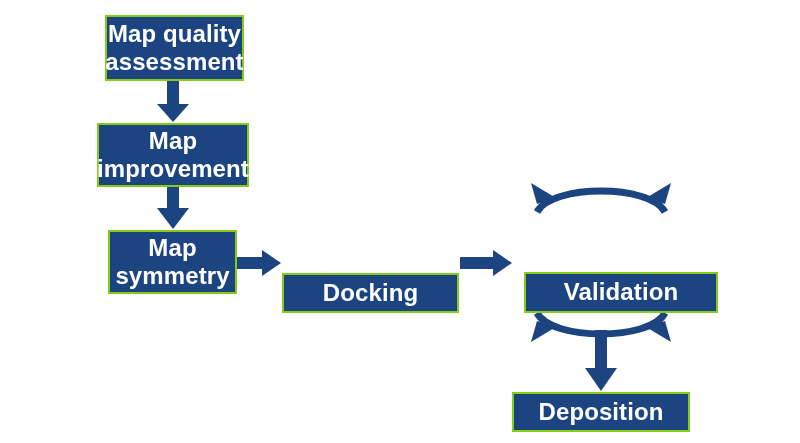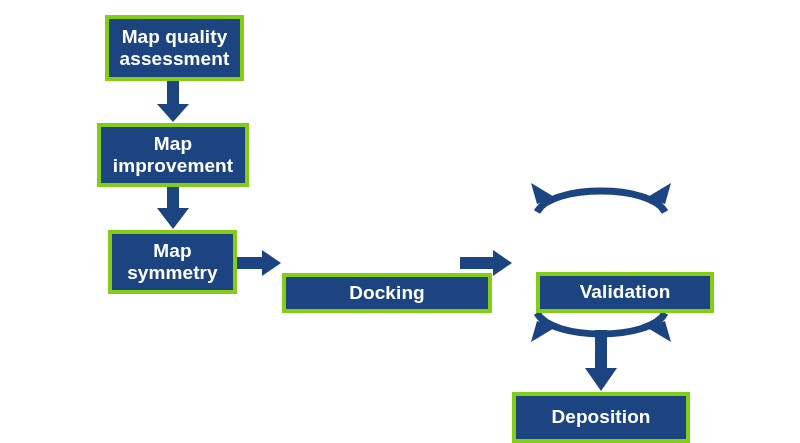--- a/index.html
+++ b/index.html
@@ -19,26 +19,26 @@
   }
   .node {
     position: absolute;
     box-sizing: border-box;
     background: #1B4480;
     color: #ffffff;
     display: flex;
     align-items: center;
     justify-content: center;
     text-align: center;
-    font-size: 19px;
+    font-size: 24px;
     font-weight: bold;
     line-height: 1.18;
     letter-spacing: 0.1px;
     padding: 2px 6px;
-    border: 4px solid #84cc16;
+    border: 2px solid #84cc16;
   }
   .node.two-line {
     white-space: pre-line;
   }
   svg.edges {
     position: absolute;
     left: 0;
     top: 0;
     width: 800px;
     height: 443px;
@@ -93,20 +93,20 @@
   <div class="node two-line" style="left:105px; top:15px; width:139px; height:66px;">Map quality
 assessment</div>
 
   <div class="node two-line" style="left:97px; top:123px; width:152px; height:64px;">Map
 improvement</div>
 
   <div class="node two-line" style="left:108px; top:230px; width:129px; height:64px;">Map
 symmetry</div>
 
 
-  <div class="node" style="left:282px; top:273px; width:210px; height:40px;">Docking</div>
+  <div class="node" style="left:282px; top:273px; width:177px; height:40px;">Docking</div>
 
 
-  <div class="node" style="left:536px; top:272px; width:178px; height:41px;">Validation</div>
+  <div class="node" style="left:524px; top:272px; width:194px; height:41px;">Validation</div>
 
-  <div class="node" style="left:512px; top:392px; width:178px; height:51px;">Deposition</div>
+  <div class="node" style="left:512px; top:392px; width:178px; height:40px;">Deposition</div>
 
 </div>
 
 </body></html>

